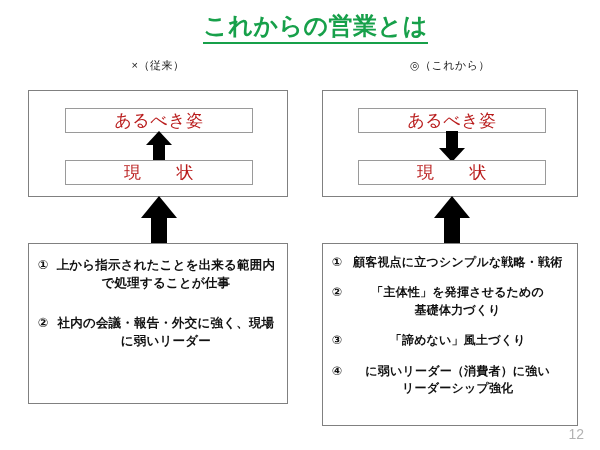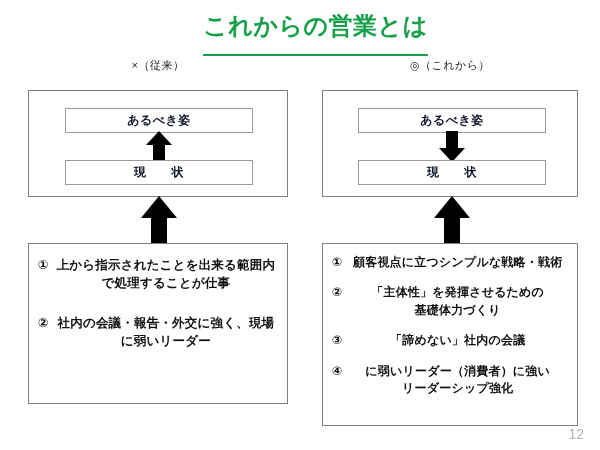--- a/index.html
+++ b/index.html
@@ -30,21 +30,21 @@
     text-align: center;
     font-size: 24px;
     font-weight: bold;
     color: #17a04a;
     letter-spacing: 0.5px;
     line-height: 1.2;
   }
   .title-underline {
     display: inline-block;
     border-bottom: 2px solid #17a04a;
-    padding-bottom: 13px;
+    padding-bottom: 1px;
     margin-left: 31px;
   }
 
   
   .col-head {
     position: absolute;
     font-size: 11px;
     color: #1a1a1a;
     letter-spacing: 0.5px;
     white-space: nowrap;
@@ -63,23 +63,23 @@
   .obox-tr { left: 322px; top: 90px;  width: 256px; height: 107px; }
   .obox-bl { left: 28px;  top: 243px; width: 260px; height: 161px; }
   .obox-br { left: 322px; top: 243px; width: 256px; height: 183px; }
 
   
   .ibox {
     position: absolute;
     border: 1.2px solid #9a9a9a;
     background: #ffffff;
     box-sizing: border-box;
-    font-size: 12px;
-    font-weight: bold;
-    color: #0f172a;
+    font-size: 17px;
+    font-weight: normal;
+    color: #b91c1c;
     display: flex;
     align-items: center;
     justify-content: center;
     letter-spacing: 0.5px;
   }
   .ibox-l-top { left: 65px;  top: 108px; width: 188px; height: 25px; }
   .ibox-l-bot { left: 65px;  top: 160px; width: 188px; height: 25px; }
   .ibox-r-top { left: 358px; top: 108px; width: 188px; height: 25px; }
   .ibox-r-bot { left: 358px; top: 160px; width: 188px; height: 25px; }
 
@@ -243,21 +243,21 @@
       <span class="item-marker">①</span>
       <span class="item-text">顧客視点に立つシンプルな戦略・戦術</span>
     </div>
     <div class="item">
       <span class="item-marker">②</span>
       <span class="item-text">「主体性」を発揮させるための
 基礎体力づくり</span>
     </div>
     <div class="item">
       <span class="item-marker">③</span>
-      <span class="item-text">「諦めない」社内の会議</span>
+      <span class="item-text">「諦めない」風土づくり</span>
     </div>
     <div class="item">
       <span class="item-marker">④</span>
       <span class="item-text">に弱いリーダー（消費者）に強い
 リーダーシップ強化</span>
     </div>
   </div>
 
   <div class="page-num">12</div>
 

